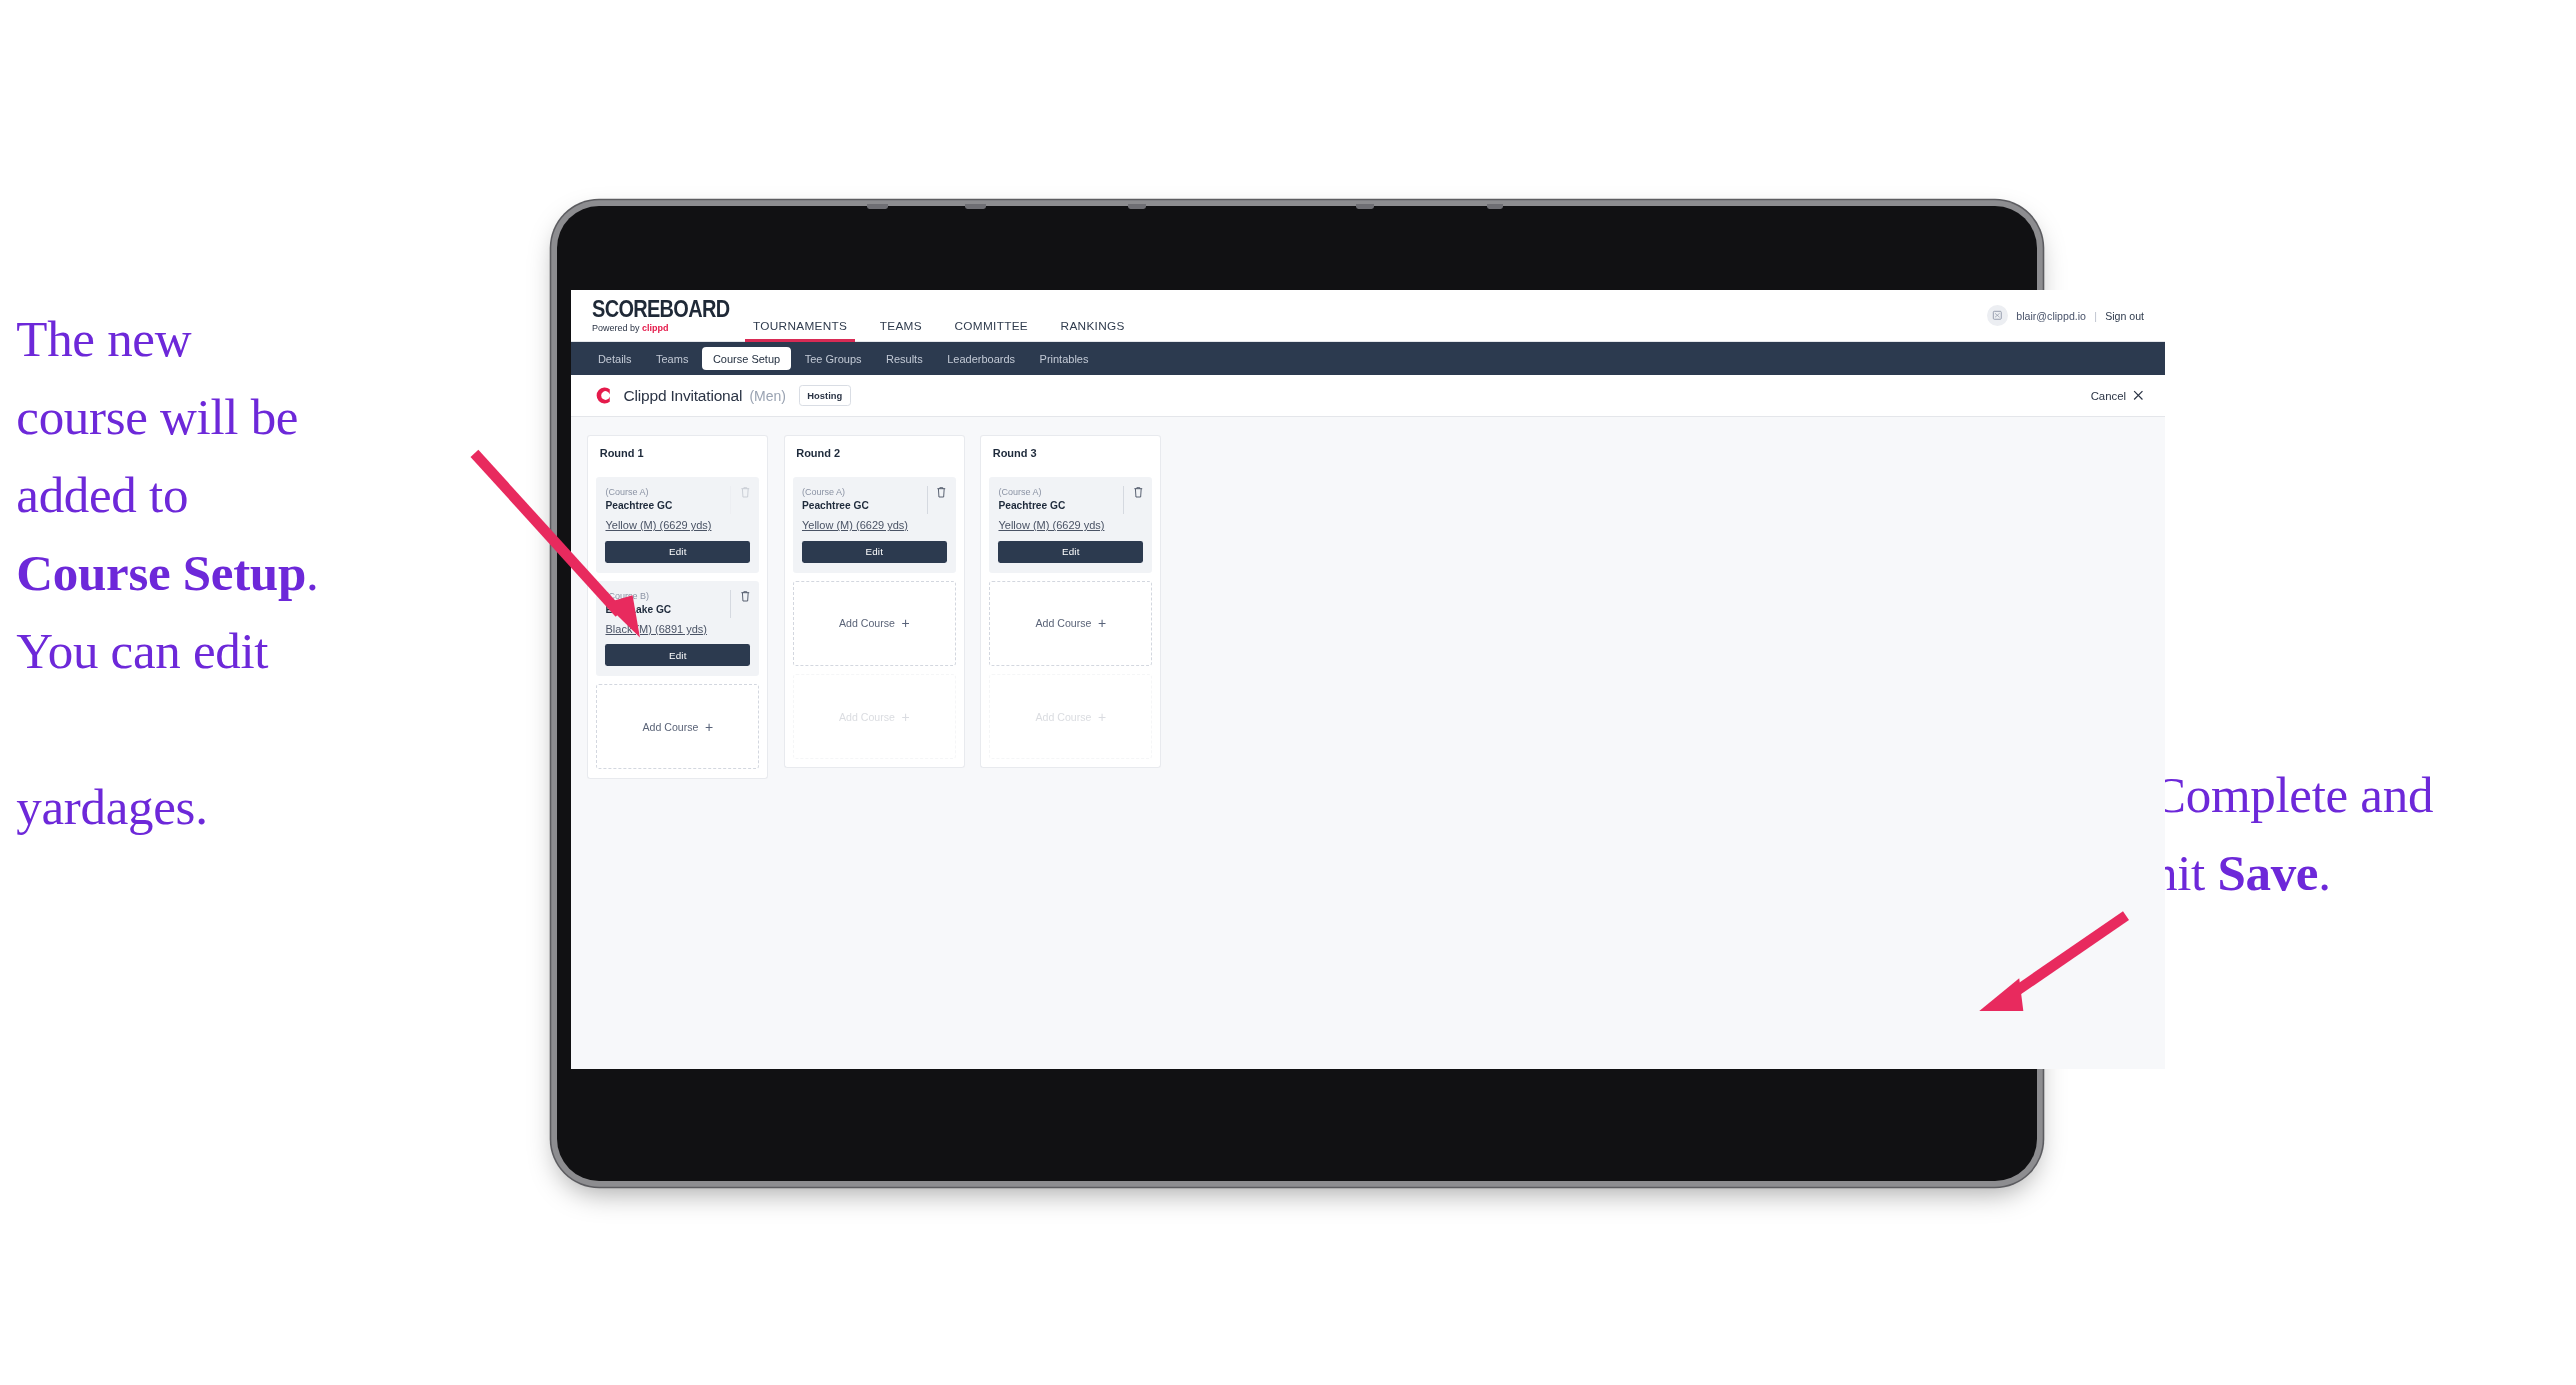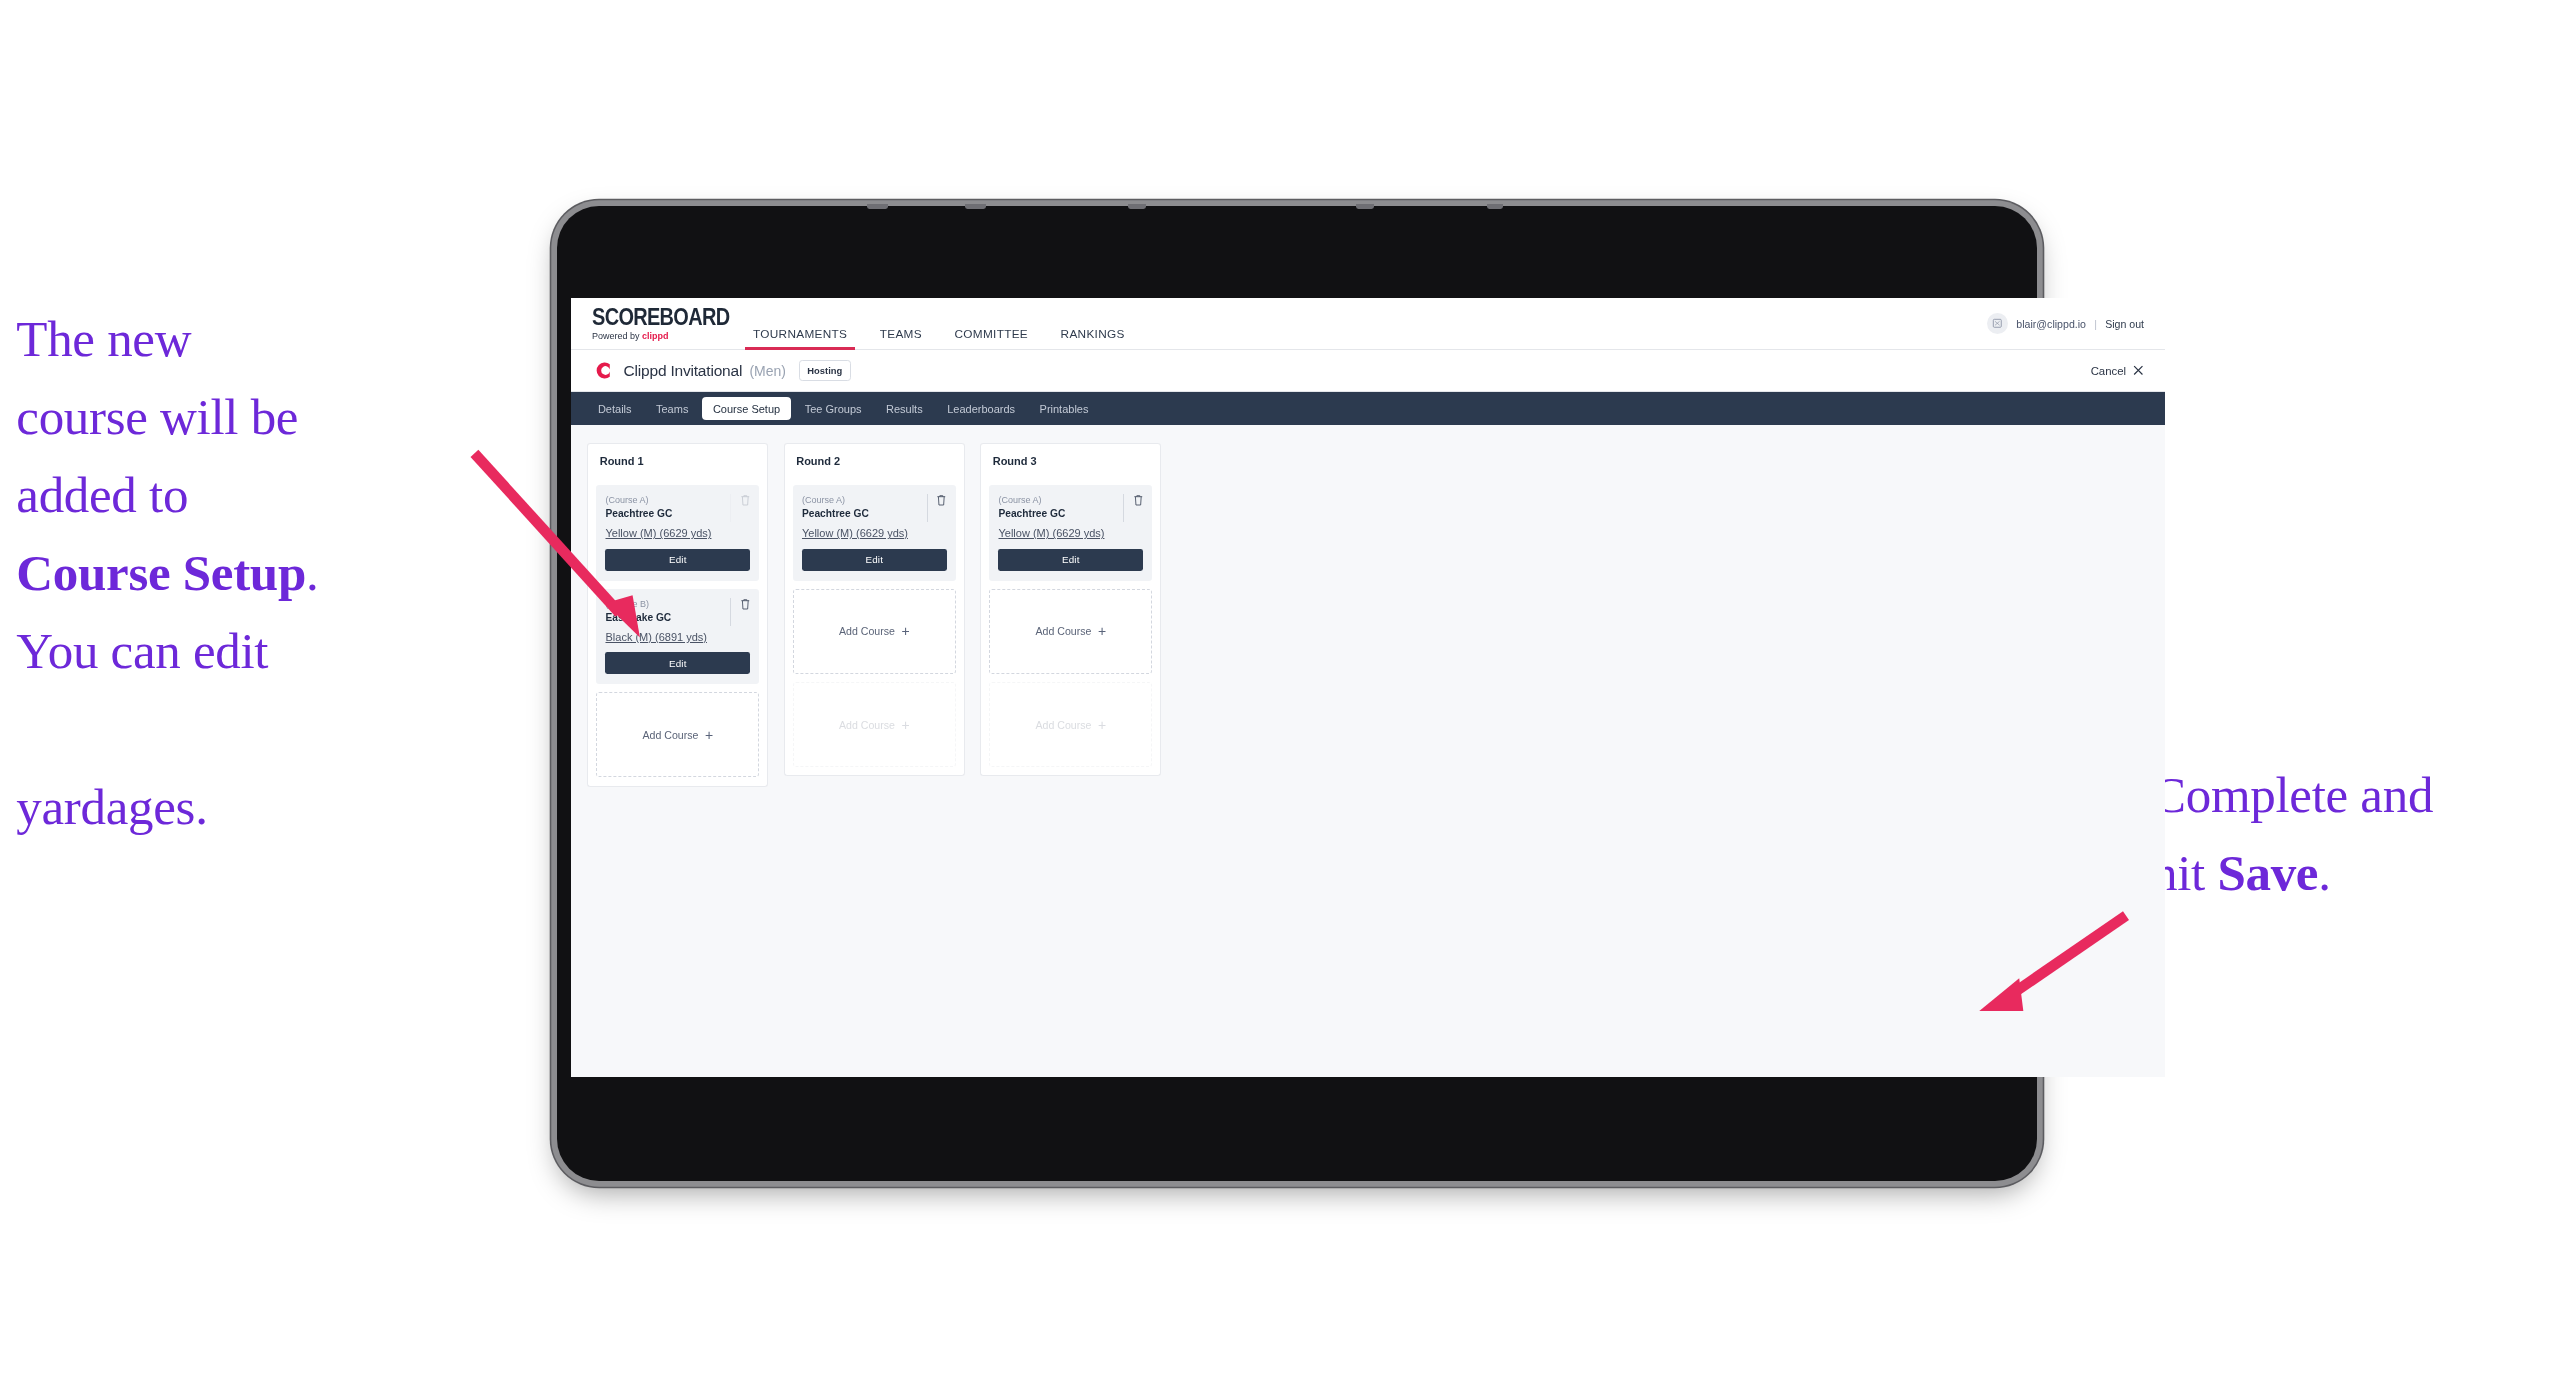--- a/index.html
+++ b/index.html
@@ -43,21 +43,21 @@
   .dot { position:absolute; left:3.3px; border-radius:50%; }
   .dot.lg { width:16.3px; height:21px; background:#0a0a0c; }
   .dot.sm { width:5.7px; height:5.7px; background:#19191c; left:8.2px;}
   .dot.cam { width:10.6px; height:10.6px; background:#2a3a55; left:5.7px; box-shadow: inset 0 0 2.4px #6f8fc0; }
   #top-notches { position:absolute; top:-1.6px; left:310px; width:734px; height:4.9px; }
   .notch { position:absolute; top:0; height:4.1px; background:#6f6f74; border-radius:0 0 2.4px 2.4px; }
 
   
   #screen {
     position: absolute;
-    left: 571px; top: 298px;
+    left: 571px; top: 290px;
     width: 1594px; height: 779px;
     background: #a16207;
     overflow: hidden;
   }
 
   
   #topnav {
     height: 52px; background:#ffffff;
     display:flex; align-items:stretch;
     border-bottom: 0.8px solid #e4e6ea;
@@ -237,49 +237,49 @@
               <rect x="2" y="2" width="12" height="12" rx="1.5"></rect>
               <path d="M4.5 11 L11.5 5 M11.5 11 L4.5 5" stroke-width="1"></path>
             </svg>
         </div>
         <span>blair@clippd.io</span>
         <span class="sep">|</span>
         <span class="so">Sign out</span>
       </div>
     </div>
 
+    <div id="tabs">
+      <div class="tab"><span>Details</span></div>
+      <div class="tab"><span>Teams</span></div>
+      <div class="tab active"><span>Course Setup</span></div>
+      <div class="tab"><span>Tee Groups</span></div>
+      <div class="tab"><span>Results</span></div>
+      <div class="tab"><span>Leaderboards</span></div>
+      <div class="tab"><span>Printables</span></div>
+    </div>
+
     <div id="tbar">
       <div id="cmark">
         <svg width="21" height="21" viewBox="0 0 26 26">
           <path d="M22 5.2 A10 10 0 1 0 22 20.8 L22 14.2 A5.4 5.4 0 1 1 22 11.8 Z" fill="#e51a4b"></path>
         </svg>
       </div>
       <span class="tname">Clippd Invitational</span>
       <span class="tgender">(Men)</span>
       <span class="hosting">Hosting</span>
       <div class="cancel">
         <span>Cancel</span>
         <span class="x">
           <svg width="10.6" height="10.6" viewBox="0 0 14 14" stroke="#2b3445" stroke-width="1.6">
               <path d="M1.5 1.5 L12.5 12.5 M12.5 1.5 L1.5 12.5"></path>
             </svg>
         </span>
       </div>
     </div>
 
-    <div id="tabs">
-      <div class="tab"><span>Details</span></div>
-      <div class="tab"><span>Teams</span></div>
-      <div class="tab active"><span>Course Setup</span></div>
-      <div class="tab"><span>Tee Groups</span></div>
-      <div class="tab"><span>Results</span></div>
-      <div class="tab"><span>Leaderboards</span></div>
-      <div class="tab"><span>Printables</span></div>
-    </div>
-
     <div id="board">
 
       <div class="col">
         <div class="colhead">Round 1</div>
         <div class="colbody">
 
           <div class="ccard disabled">
             <div class="ctop">
               <div class="cinfo">
                 <div class="ctag">(Course A)</div>

